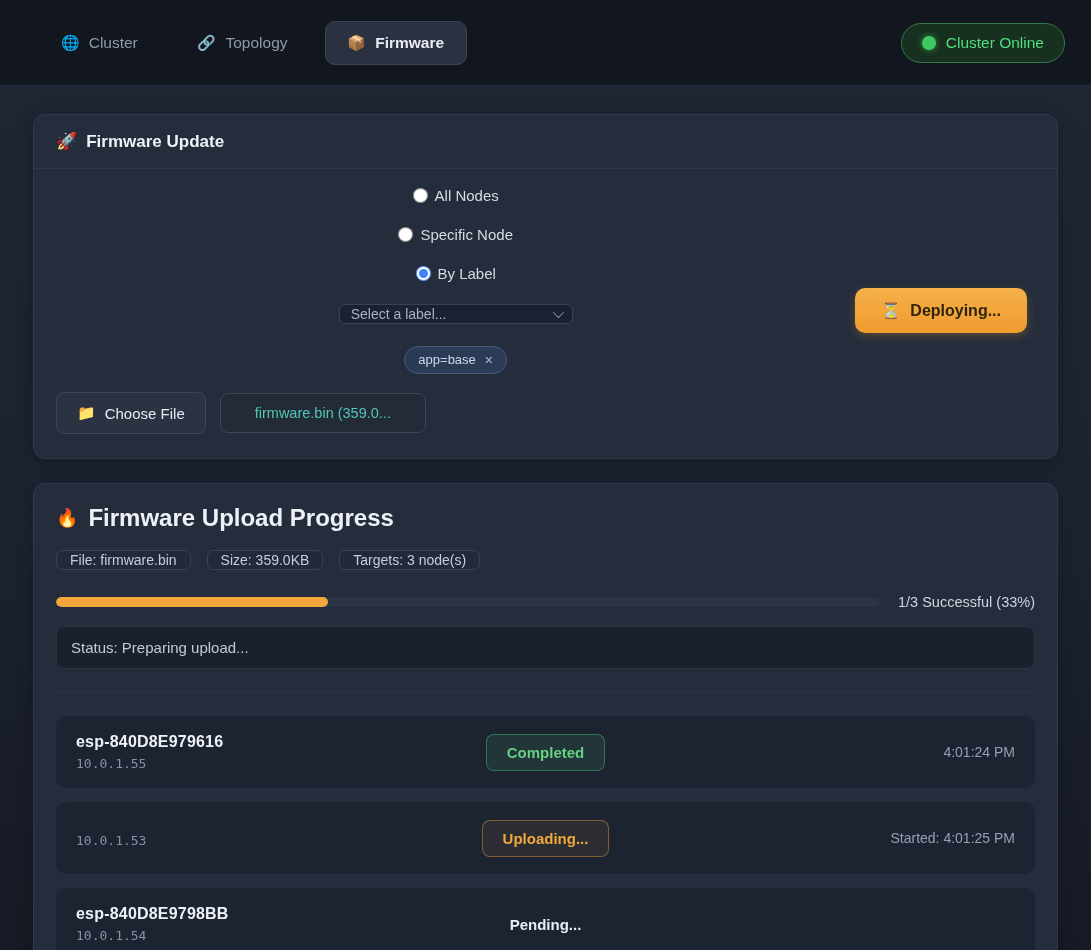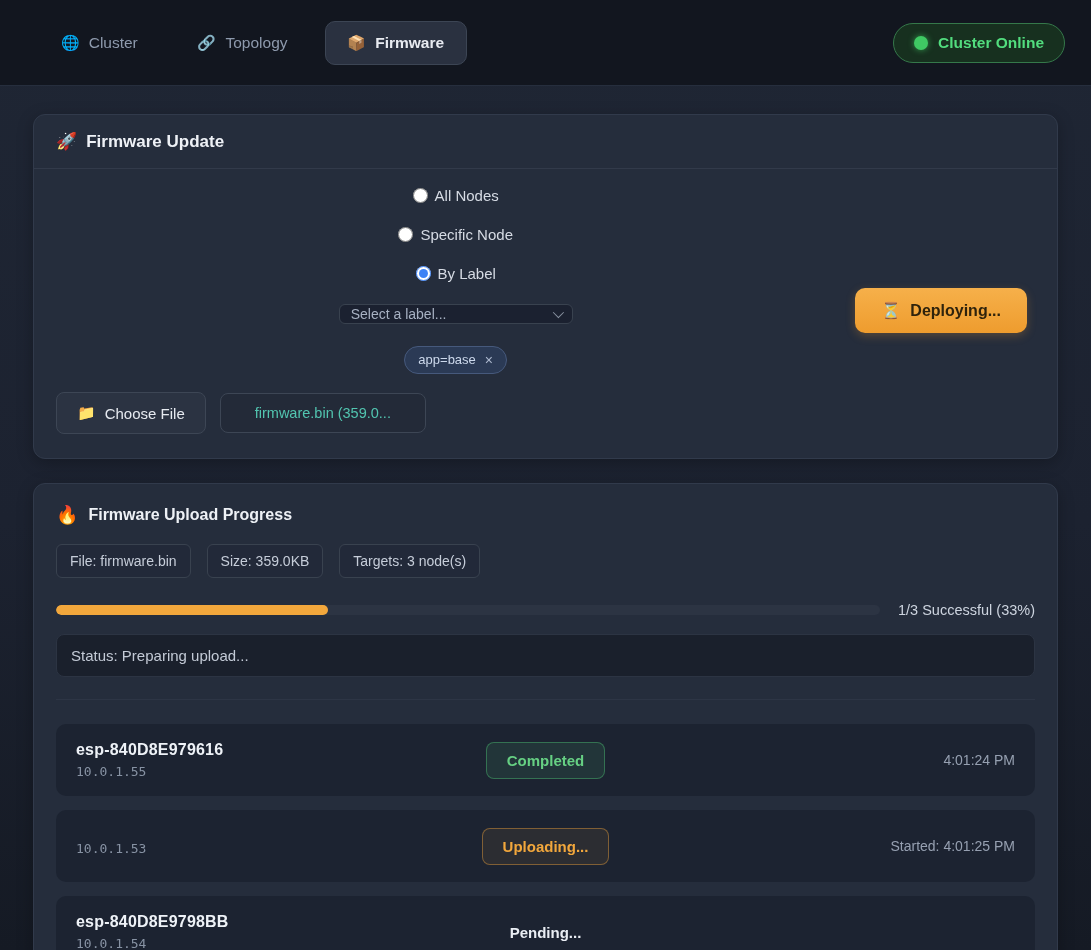--- a/index.html
+++ b/index.html
@@ -37,21 +37,21 @@
     font-weight: bold;
   }
   .nav-icon { font-size: 15px; line-height: 1; }
   .status-pill {
     display: flex; align-items: center; gap: 10px;
     background: #17301f;
     border: 1.5px solid #35784a;
     border-radius: 24px;
     padding: 10px 20px;
     color: #52dd7e;
-    font-weight: bold;
+    font-weight: normal;
     font-size: 15.5px;
   }
   .green-dot {
     width: 14px; height: 14px; border-radius: 50%;
     background: #3fc963;
     box-shadow: 0 0 6px rgba(63,201,99,.7);
     display: inline-block;
   }
 
   
@@ -143,21 +143,21 @@
   }
 
   
   .card2-inner { padding: 20px 22px 12px 22px; }
   .card2-title { display: flex; align-items: center; gap: 10px; font-size: 18px; font-weight: bold; }
   .meta-row { display: flex; gap: 16px; margin-top: 18px; }
   .meta-pill {
     border: 1px solid #39424f;
     background: #222939;
     border-radius: 6px;
-    padding: 8px 13px;
+    padding: 1px 13px;
     font-size: 14px; color: #c6cdd9;
     white-space: nowrap;
     text-align: right;
   }
   .progress-row { display: flex; align-items: center; gap: 18px; margin-top: 24px; }
   .track { flex: 1; height: 10px; background: #2c3443; border-radius: 5px; overflow: hidden; }
   .fill { height: 100%; background: #f2a73c; border-radius: 5px; width: 0; }
   .plabel { font-size: 14.5px; color: #cdd4df; white-space: nowrap; }
   .status-box {
     margin-top: 16px;
@@ -266,21 +266,21 @@
         <span>⏳</span>
         <span>Deploying...</span>
       </button>
     </div>
   </section>
 
   <section class="card">
     <div class="card2-inner">
       <div class="card2-title">
         <span>🔥</span>
-        <h2 style="font-size:16px;">Firmware Upload Progress</h2>
+        <h2 style="font-size:24px;">Firmware Upload Progress</h2>
       </div>
 
       <div class="meta-row">
         <span class="meta-pill">File: firmware.bin</span>
         <span class="meta-pill">Size: 359.0KB</span>
         <span class="meta-pill">Targets: 3 node(s)</span>
       </div>
 
       <div class="progress-row">
         <div class="track">

